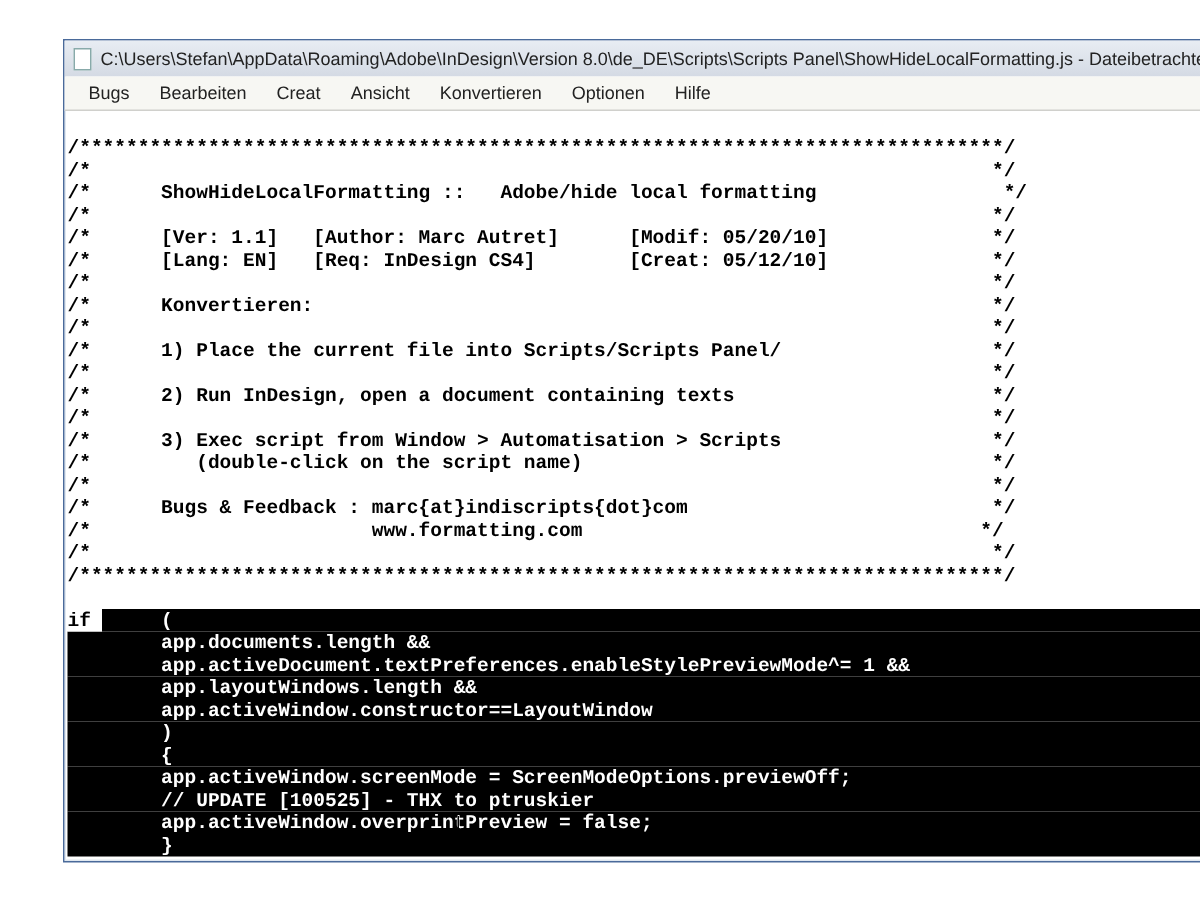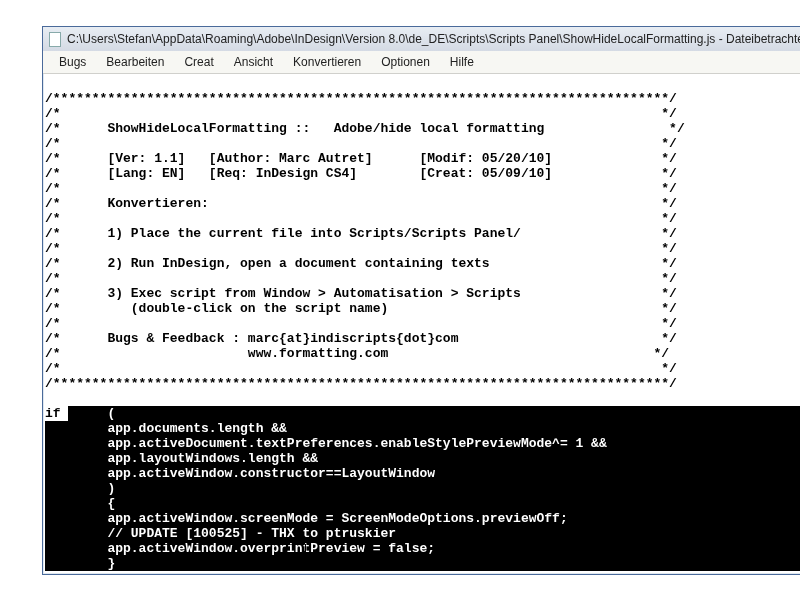--- a/index.html
+++ b/index.html
@@ -123,21 +123,21 @@
       <span class="menu-item">Konvertieren</span>
       <span class="menu-item">Optionen</span>
       <span class="menu-item">Hilfe</span>
     </div>
     <div class="content">
 <span class="line">/*******************************************************************************/</span>
 <span class="line">/*                                                                             */</span>
 <span class="line">/*      ShowHideLocalFormatting ::   Adobe/hide local formatting                */</span>
 <span class="line">/*                                                                             */</span>
 <span class="line">/*      [Ver: 1.1]   [Author: Marc Autret]      [Modif: 05/20/10]              */</span>
-<span class="line">/*      [Lang: EN]   [Req: InDesign CS4]        [Creat: 05/09/10]              */</span>
+<span class="line">/*      [Lang: EN]   [Req: InDesign CS4]        [Creat: 05/12/10]              */</span>
 <span class="line">/*                                                                             */</span>
 <span class="line">/*      Konvertieren:                                                          */</span>
 <span class="line">/*                                                                             */</span>
 <span class="line">/*      1) Place the current file into Scripts/Scripts Panel/                  */</span>
 <span class="line">/*                                                                             */</span>
 <span class="line">/*      2) Run InDesign, open a document containing texts                      */</span>
 <span class="line">/*                                                                             */</span>
 <span class="line">/*      3) Exec script from Window &gt; Automatisation &gt; Scripts                  */</span>
 <span class="line">/*         (double-click on the script name)                                   */</span>
 <span class="line">/*                                                                             */</span>

